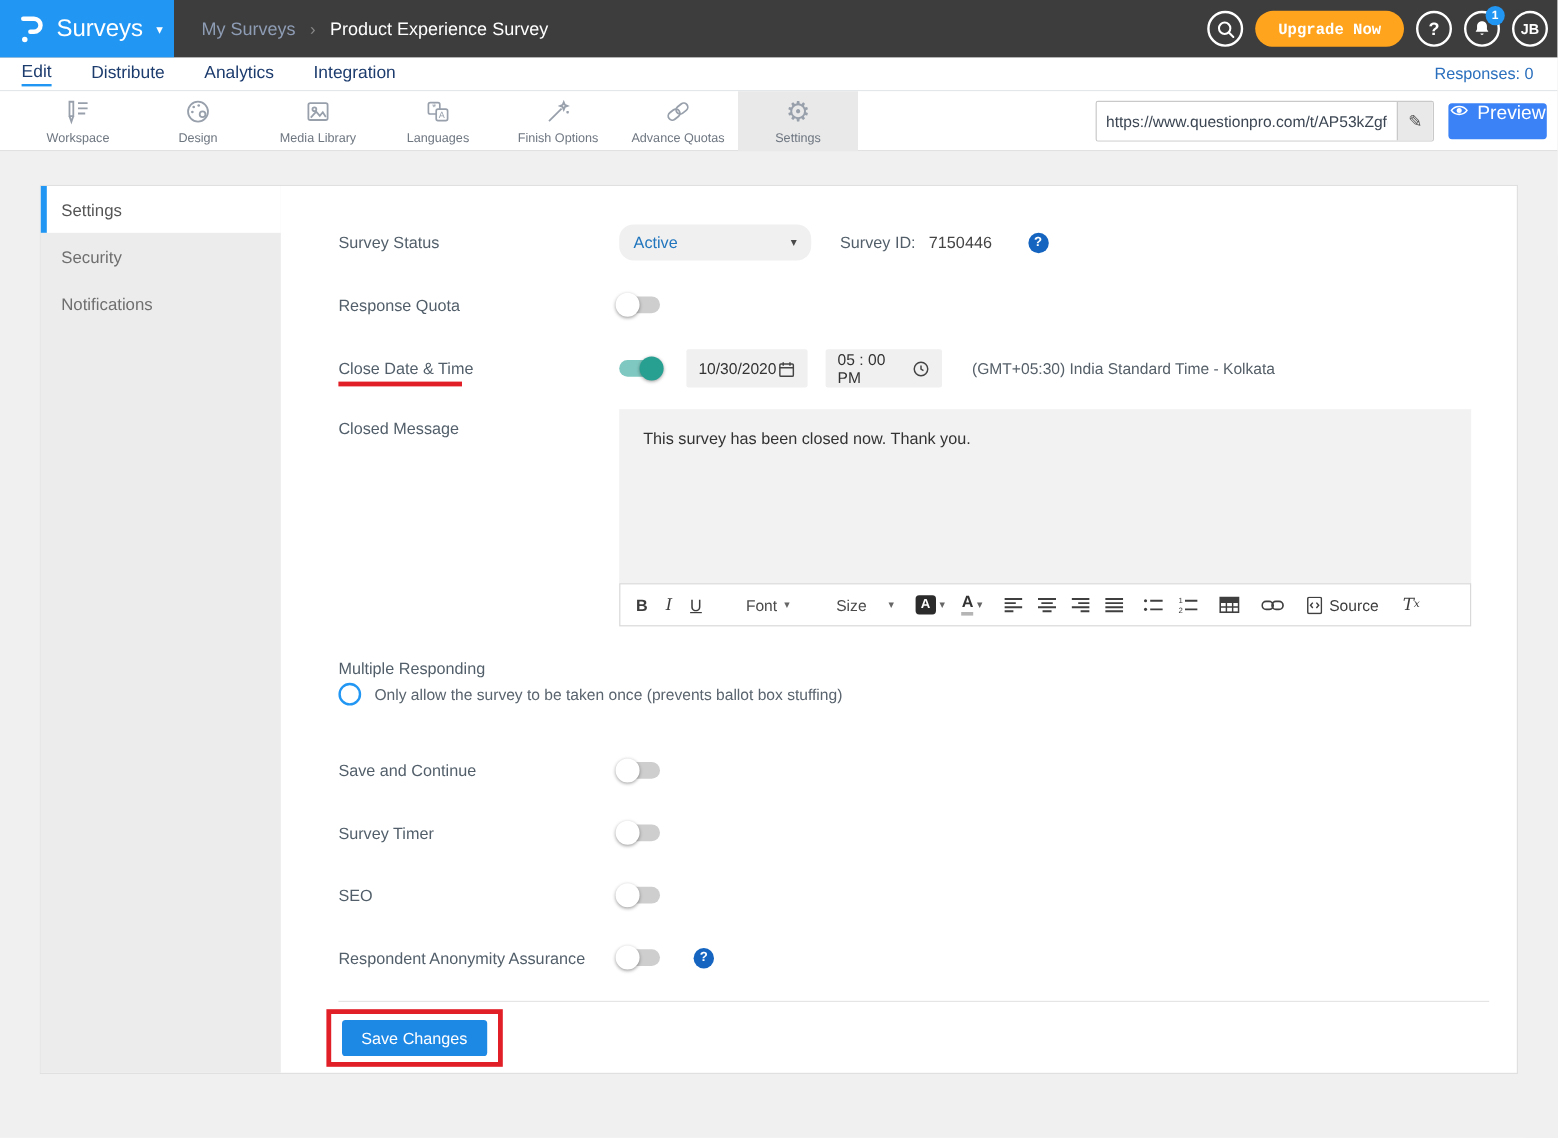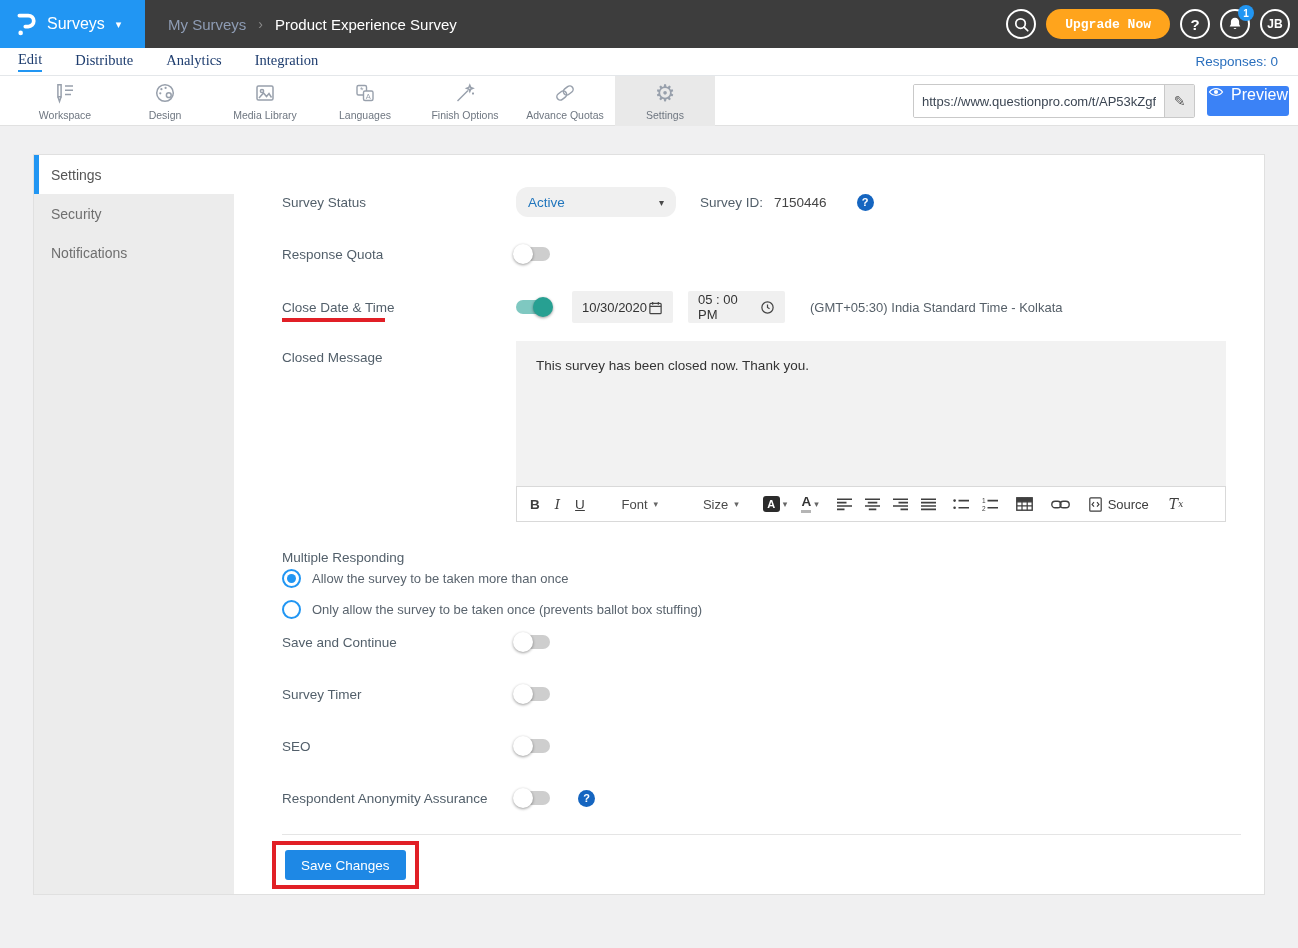--- a/index.html
+++ b/index.html
@@ -3,37 +3,37 @@
 <meta charset="utf-8">
 <style>
   * { margin:0; padding:0; box-sizing:border-box; }
   html,body { width:1298px; height:948px; overflow:hidden; background:#f0f0f1;
     font-family:"Liberation Sans", sans-serif; }
   svg { display:block; }
 
   
   .topbar { height:48px; background:#3d3d3d; display:flex; align-items:center; position:relative; }
   .brand { width:145px; height:48px; background:#2196f3; display:flex; align-items:center; gap:9px; padding-left:16px; flex-shrink:0; }
-  .brand-name { color:#fff; font-size:16px; }
+  .brand-name { color:#fff; font-size:20px; }
   .brand-caret { color:#fff; font-size:11px; margin-left:2px; }
   .breadcrumb { display:flex; align-items:center; gap:12px; margin-left:23px; font-size:15px; }
   .bc-parent { color:#8e9cb4; cursor:pointer; }
   .bc-sep { color:#8a8a8a; font-size:14px; }
   .bc-current { color:#fff; }
   .topbar-right { position:absolute; right:8px; top:0; height:48px; display:flex; align-items:center; gap:10px; }
   .circle-btn { width:30px; height:30px; border:2px solid #fff; border-radius:50%; display:flex; align-items:center; justify-content:center; cursor:pointer; }
   .help-glyph { color:#fff; font-size:15px; font-weight:bold; }
   .upgrade-btn { height:30px; padding:0 19px; background:#ffa41c; border:none; border-radius:15px; color:#fff; font-weight:bold; font-size:13px; cursor:pointer; font-family:Liberation Mono, monospace; }
   .bell-wrap { position:relative; }
   .badge { position:absolute; top:-4px; right:-4px; min-width:16px; height:16px; background:#2196f3; border-radius:8px; color:#fff; font-size:10px; font-weight:bold; display:flex; align-items:center; justify-content:center; }
   .avatar { width:30px; height:30px; border:2px solid #fff; border-radius:50%; color:#fff; font-size:12px; font-weight:bold; display:flex; align-items:center; justify-content:center; cursor:pointer; }
 
   
   .subnav { height:28px; background:#fff; border-bottom:1px solid #e4e7ea; display:flex; align-items:center; padding:0 20px 0 18px; position:relative; }
-  .tab { color:#1d3c6e; font-size:14.5px; margin-right:33px; cursor:pointer; padding-bottom:2px;font-family:Liberation Serif, serif; }
+  .tab { color:#1d3c6e; font-size:14.5px; margin-right:33px; cursor:pointer; padding-bottom:2px; }
   .tab.active { border-bottom:2px solid #2196f3; }
   .responses { margin-left:auto; color:#2a6fbd; font-size:13.5px; }
 
   
   .toolbar { height:50px; background:#fff; border-bottom:1px solid #e1e1e1; display:flex; align-items:center; padding-left:15px; position:relative; }
   .tbi { width:100px; height:50px; display:flex; flex-direction:column; align-items:center; justify-content:center; gap:3px; cursor:pointer; }
   .tbi.active { background:#e9e9e9; }
   .tbi-label { font-size:10.5px; color:#6e7680; }
   .tbi .ic { height:25px; display:flex; align-items:center; justify-content:center; }
   .gear-glyph { font-size:23px; color:#98a0ac; line-height:1; }
@@ -67,21 +67,21 @@
   .msg-box { position:absolute; left:482px; top:186px; width:710px; }
   .msg-area { width:710px; height:145px; background:#f2f2f2; padding:17px 20px; font-size:13.5px; color:#333; cursor:text; }
   .ed-bar { width:710px; height:36px; background:#fff; border:1px solid #d9d9d9; display:flex; align-items:center; padding:0 13px; }
   .ed { color:#3d3d3d; font-size:13.5px; cursor:pointer; display:flex; align-items:center; }
   .ed-b { font-weight:bold; margin-right:15px; }
   .ed-i { font-style:italic; font-family:"DejaVu Serif", serif; margin-right:15px; }
   .ed-u { text-decoration:underline; margin-right:18px; }
   .ed-dd { color:#4a4a4a; font-size:13px; gap:6px; }
   .ed-dd .dc { font-size:9px; color:#666; }
   .ed-font { width:74px; justify-content:center; margin-right:20px; }
-  .ed-size { width:48px; justify-content:center; margin-right:18px; }
+  .ed-size { width:48px; justify-content:space-between; margin-right:18px; }
   .bgA { width:17px; height:16px; background:#2b2b2b; border-radius:3px; color:#fff; font-size:11px; font-weight:bold; display:flex; align-items:center; justify-content:center; }
   .colorA { font-size:13.5px; font-weight:bold; color:#333; border-bottom:3px solid #b5b5b5; line-height:1.05; }
   .ed-combo { gap:3px; margin-right:14px; }
   .ed-ic { margin-right:13px; }
   .src { gap:6px; font-size:13px; color:#3d3d3d; margin-right:14px; }
   .tx { font-family:"DejaVu Serif", serif; font-style:italic; font-size:14px; }
   .tx sub { font-size:9px; }
 
   .radio-col { display:flex; flex-direction:column; gap:12px; }
   .radio-opt { display:flex; align-items:center; gap:11px; cursor:pointer; }
@@ -376,24 +376,20 @@
           <span>T</span>
             <sub>x</sub>
         </span>
       </div>
     </div>
 
     <div class="row" style="left:248px; top:392px; align-items:flex-start;flex-direction:column;">
       <span class="flabel" style="line-height:22px;">Multiple Responding</span>
       <div class="radio-col">
         <div class="radio-opt">
-          <span class="radio sel"></span>
-          <span class="radio-label">Allow the survey to be taken more than once</span>
-        </div>
-        <div class="radio-opt">
           <span class="radio"></span>
           <span class="radio-label">Only allow the survey to be taken once (prevents ballot box stuffing)</span>
         </div>
       </div>
     </div>
 
     <div class="row" style="left:248px; top:477px; height:20px;">
       <span class="flabel">Save and Continue</span>
       <div class="toggle">
           <div class="knob"></div>

